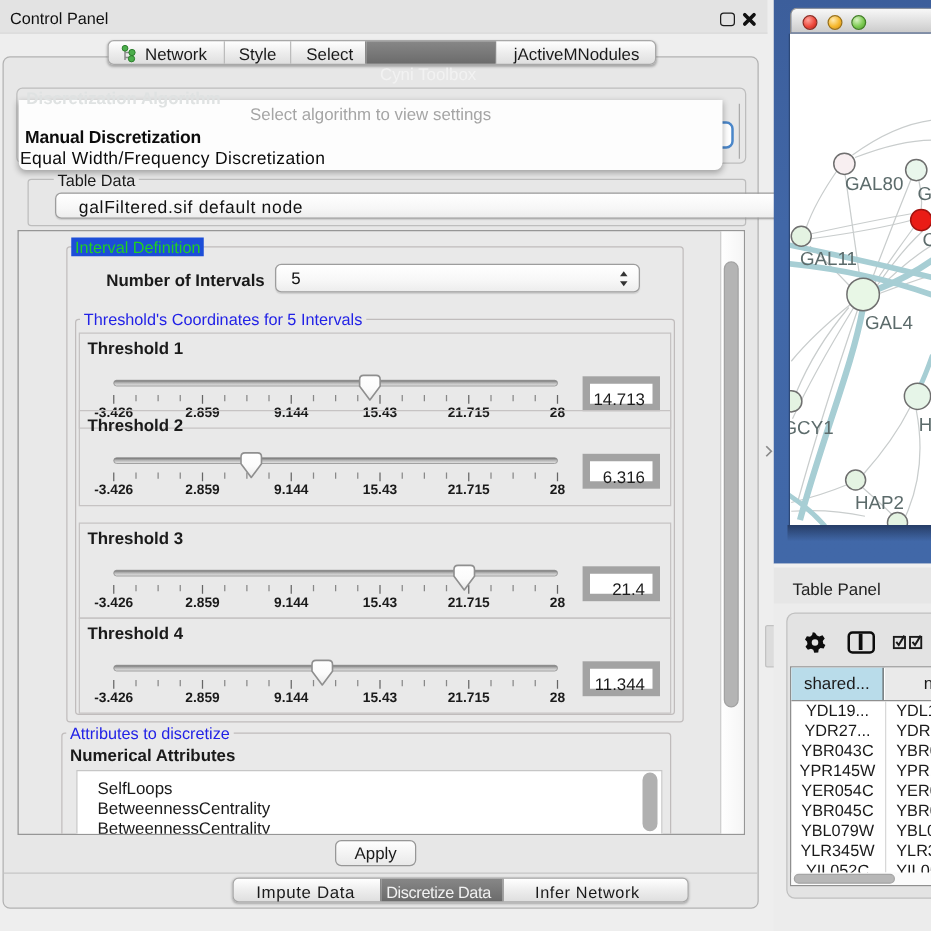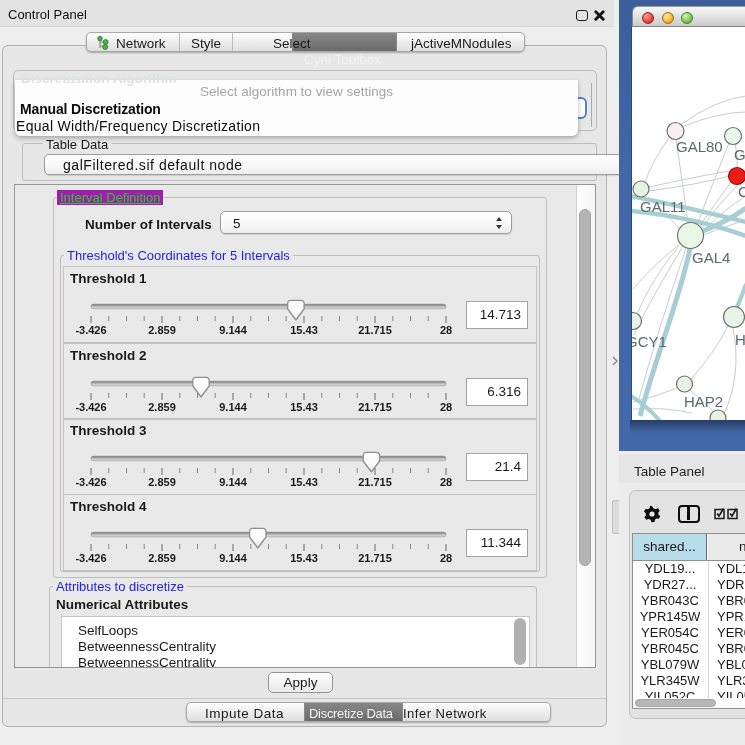--- a/index.html
+++ b/index.html
@@ -44,21 +44,21 @@
   border:1px solid #969696; background:#e9e9e9; overflow:hidden; }
 #spbar { position:absolute; left:561px; top:0; width:21px; height:482px;
   background:linear-gradient(90deg,#ffffff,#f4f4f4); border-left:1px solid #cfcfcf; }
 #spthumb { position:absolute; left:564px; top:24px; width:12px; height:357px;
   background:#b4b4b4; border-radius:6px; border:1px solid #a2a2a2; }
 
 .thp { position:absolute; left:48px; width:474px; height:77px; border:1px solid #c6c3c3; }
 .thlab { position:absolute; left:6px; top:4px; font-size:13.5px; font-weight:bold; }
 .sldsvg { position:absolute; left:7px; top:28px; }
 .valbox { position:absolute; left:402px; top:34px; width:62px; height:28px; background:#fff;
-  border:1px solid #a3a3a3; font-size:13.5px; text-align:right; padding-right:6px; line-height:26px; }
+  border:6px solid #a3a3a3; font-size:13.5px; text-align:right; padding-right:6px; line-height:26px; }
 
 .listitem { position:absolute; left:63px; font-size:13.5px; white-space:nowrap; }
 
 
 #popup { position:absolute; left:15px; top:80px; width:563px; height:56px; background:#fdfdfd;
   border-radius:0 0 6px 6px; box-shadow:0 2px 5px rgba(0,0,0,0.30); }
 #ghost { position:absolute; left:21px; top:71px; font-size:13.5px; font-weight:bold; color:#dfe2e2; }
 #pp1 { position:absolute; left:15px; width:563px; top:83.5px; text-align:center; font-size:13.5px; color:#a5a5a5; }
 #pp2 { position:absolute; left:20px; top:101px; font-size:14px; letter-spacing:-0.15px; font-weight:bold; color:#0c0c0c; }
 #pp3 { position:absolute; left:16px; top:117.5px; font-size:14px; letter-spacing:0.3px; color:#0c0c0c; }
@@ -114,21 +114,21 @@
   <div class="tabsep" style="left:145px;"></div>
   <div class="tabdark" style="left:205px; width:105px;"></div>
   <svg style="position:absolute;left:10px;top:3px;" width="12" height="15" viewBox="0 0 12 15">
     <path d="M3,3 V12 M3,6 L8,6 M3,10 L8,10" stroke="#8a8a8a" stroke-width="1.2" fill="none"></path>
     <circle cx="3" cy="2.6" r="2.3" fill="#4cae4c" stroke="#2d7f2d" stroke-width="0.8"></circle>
     <circle cx="8.6" cy="6" r="2.5" fill="#4cae4c" stroke="#2d7f2d" stroke-width="0.8"></circle>
     <circle cx="8.2" cy="11" r="2.5" fill="#4cae4c" stroke="#2d7f2d" stroke-width="0.8"></circle>
   </svg>
   <span class="tablab" style="left:29px;">Network</span>
   <span class="tablab" style="left:104px;">Style</span>
-  <span class="tablab" style="left:158px;margin-left:28px;">Select</span>
+  <span class="tablab" style="left:158px;">Select</span>
   <span class="tablab" style="left:217px; color:#f2f2f2;margin-top:16px;">Cyni Toolbox</span>
   <span class="tablab" style="left:324px;">jActiveMNodules</span>
 </div>
 
 <div class="grp" style="left:13px; top:70px; width:584px; height:61px; border-radius:5px;"></div>
 <div style="position:absolute; left:591px; top:83px; width:1px; height:44px; background:#ababab;"></div>
 <div style="position:absolute; left:566px; top:97px; width:21px; height:22px; border:2.4px solid #4a86c9; border-radius:6px; background:#fff;"></div>
 
 <div class="grp" style="left:22px; top:143px; width:575px; height:38px;"></div>
 <div class="grptitle" style="left:43px; top:137px; background:#e7e7e7; color:#1a1a1a;">Table Data</div>
@@ -138,21 +138,21 @@
 </div>
 
 <div id="popup"></div>
 <div id="ghost">Discretization Algorithm</div>
 <div id="pp1">Select algorithm to view settings</div>
 <div id="pp2">Manual Discretization</div>
 <div id="pp3">Equal Width/Frequency Discretization</div>
 
 <div id="sp">
   <div class="grp" style="left:38px; top:12px; width:494px; height:381px; border-color:#c0bcbc;"></div>
-  <div class="grptitle" style="left:42px; top:5px; background:#a21caf; color:#21d021;text-decoration:underline;">Interval Definition</div>
+  <div class="grptitle" style="left:42px; top:5px; background:#1d4ed8; color:#21d021;">Interval Definition</div>
 
   <div class="tablab" style="left:70px; top:32px; font-weight:bold; position:absolute;">Number of Intervals</div>
   <div class="combo" style="left:205px; top:26px; width:292px; height:23px;">
     <span class="ct" style="left:12px;">5</span>
       <span class="stepper"></span>
   </div>
 
   <div class="grp" style="left:45px; top:70px; width:480px; height:317px; border-color:#c0bcbc;"></div>
   <div class="grptitle" style="left:49px; top:63px; background:#e9e9e9; color:#2222e6;">Threshold's Coordinates for 5 Intervals</div>
 
@@ -196,21 +196,21 @@
 <text x="20" y="38.5" font-size="11" font-weight="bold" fill="#1a1a1a" text-anchor="middle">-3.426</text>
         <text x="91" y="38.5" font-size="11" font-weight="bold" fill="#1a1a1a" text-anchor="middle">2.859</text>
         <text x="162" y="38.5" font-size="11" font-weight="bold" fill="#1a1a1a" text-anchor="middle">9.144</text>
         <text x="233" y="38.5" font-size="11" font-weight="bold" fill="#1a1a1a" text-anchor="middle">15.43</text>
         <text x="304" y="38.5" font-size="11" font-weight="bold" fill="#1a1a1a" text-anchor="middle">21.715</text>
         <text x="375" y="38.5" font-size="11" font-weight="bold" fill="#1a1a1a" text-anchor="middle">28</text>
 <path d="M 216.7,14 L 216.7,8.5 Q 216.7,5.3 219.9,5.3 L 229.9,5.3 Q 233.1,5.3 233.1,8.5 L 233.1,14 L 224.9,25 Z" fill="url(#thg)" stroke="#8f8f8f" stroke-width="1.3" stroke-linejoin="round"></path>
 </svg>
 <div class="valbox">14.713</div>
 </div>
-    <div class="thp" style="top:158px;">
+    <div class="thp" style="top:143px;">
 <div class="thlab">Threshold 2</div>
 <svg class="sldsvg" width="390" height="44" viewBox="0 0 390 44">
 <defs>
 <linearGradient id="trg" x1="0" y1="0" x2="0" y2="1">
 <stop offset="0" stop-color="#6e6e6e"></stop>
             <stop offset="0.45" stop-color="#b5b5b5"></stop>
             <stop offset="1" stop-color="#e8e8e8"></stop>
 </linearGradient>
 <linearGradient id="thg" x1="0" y1="0" x2="0" y2="1">
 <stop offset="0" stop-color="#ffffff"></stop>
@@ -359,21 +359,21 @@
 </div>
 
 <div style="position:absolute; left:268px; top:672px; width:65px; height:21px; border:1px solid #979797; border-radius:5px;
   background:linear-gradient(#fefefe,#e9e9e9); font-size:13.5px; text-align:center; line-height:19px;">Apply</div>
 <div style="position:absolute; left:3px; top:698px; width:603px; height:1px; background:#c6c6c6;"></div>
 
 <div class="tabstrip" id="bottabs">
   <div class="tabdark" style="left:117px; width:99px;"></div>
   <span class="tablab" style="left:18px; letter-spacing:0.5px;">Impute Data</span>
   <span class="tablab" style="left:122px; color:#f2f2f2; font-size:13px; letter-spacing:-0.3px; top:3px;">Discretize Data</span>
-  <span class="tablab" style="left:216px; font-size:13px; top:3px; letter-spacing:0.5px;">Infer Network</span>
+  <span class="tablab" style="left:241px; font-size:13px; top:3px; letter-spacing:0.5px;">Infer Network</span>
 </div>
 
 <div id="desktop"></div>
 <div style="position:absolute; left:612px; top:500px; width:10px; height:34px; background:#dcdcdc; border:1px solid #c2c2c2; border-radius:2px;"></div>
 <svg style="position:absolute;left:611px;top:355px;" width="8" height="12" viewBox="0 0 8 12">
     <path d="M2,2 L6,6 L2,10" fill="none" stroke="#8a8a8a" stroke-width="1.4"></path>
   </svg>
 <div id="nwtitle">
   <div class="tl" style="left:9px;  background:radial-gradient(circle at 35% 30%, #ffa39b, #ee4a3e 55%, #b81d12); border:1px solid #8e2a22;"></div>
   <div class="tl" style="left:29px; background:radial-gradient(circle at 35% 30%, #ffeab0, #f6b82e 55%, #cf8b14); border:1px solid #9a7017;"></div>

